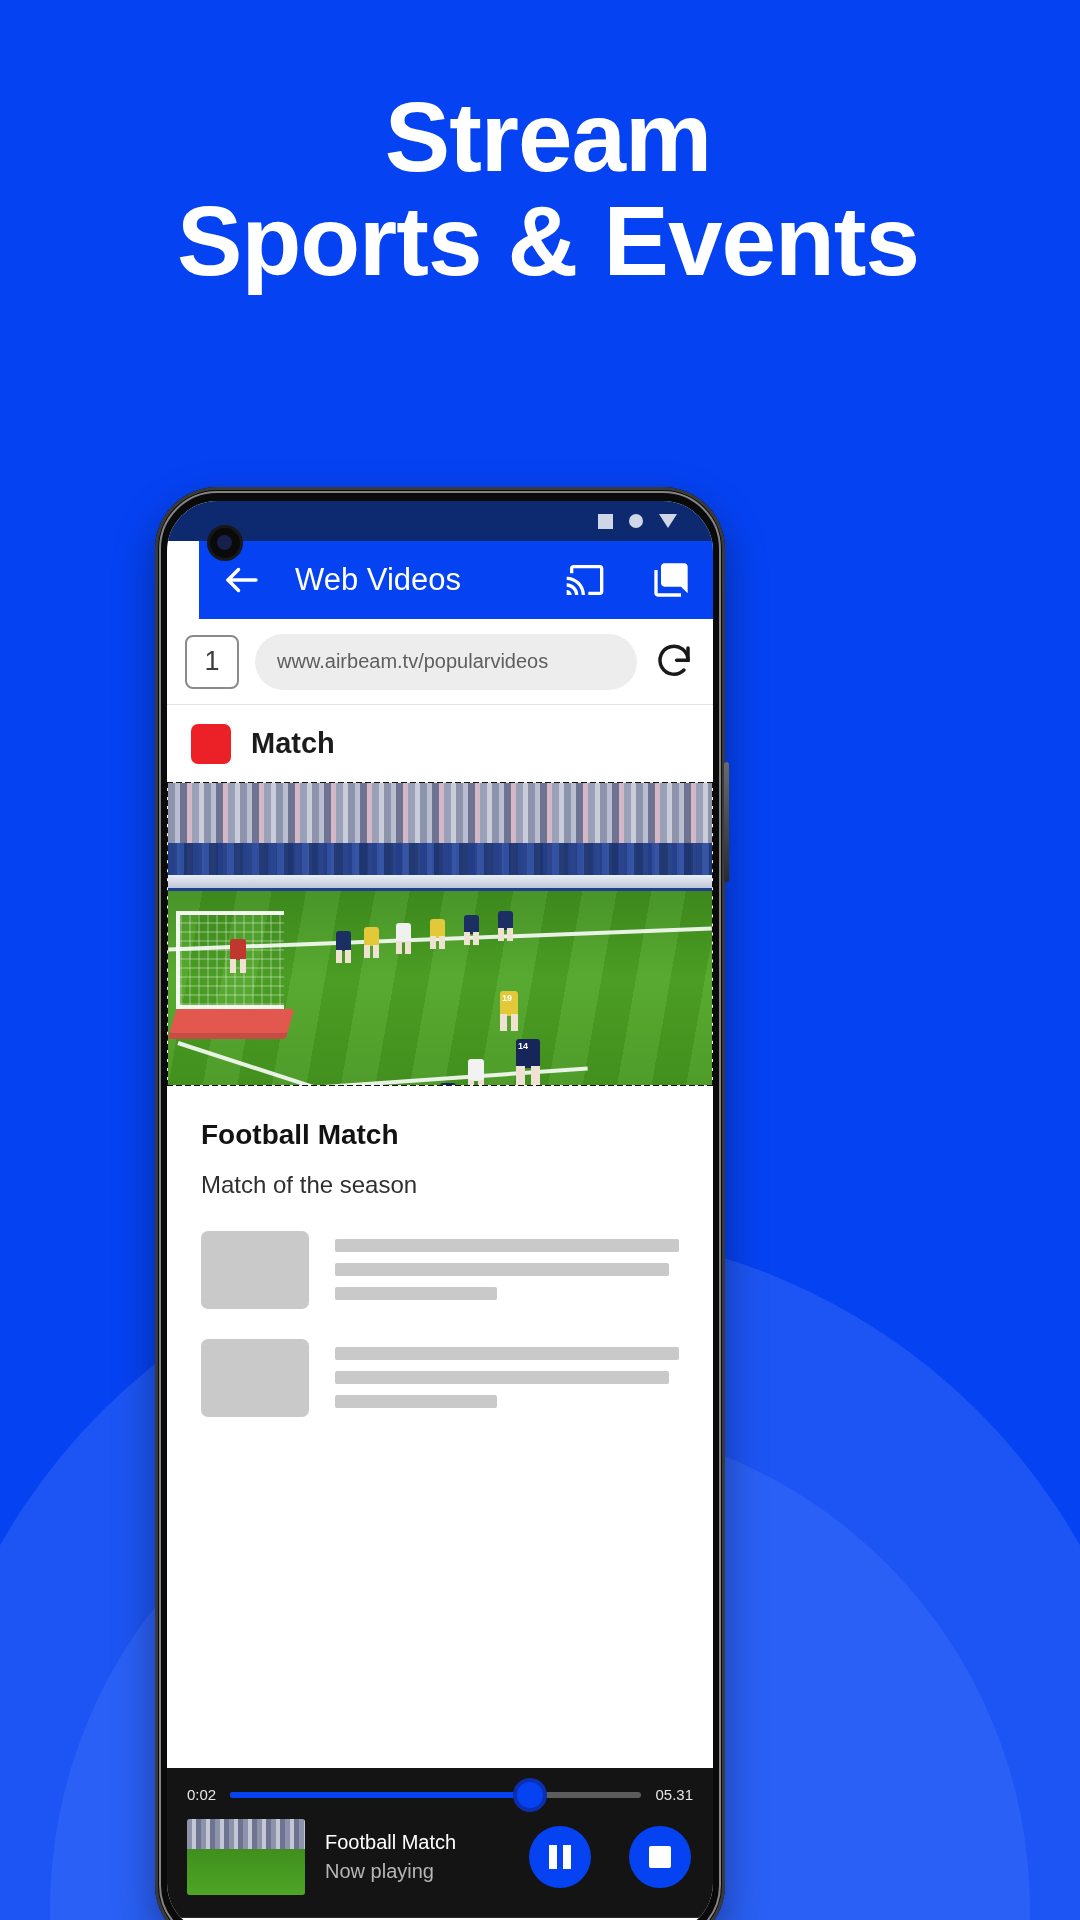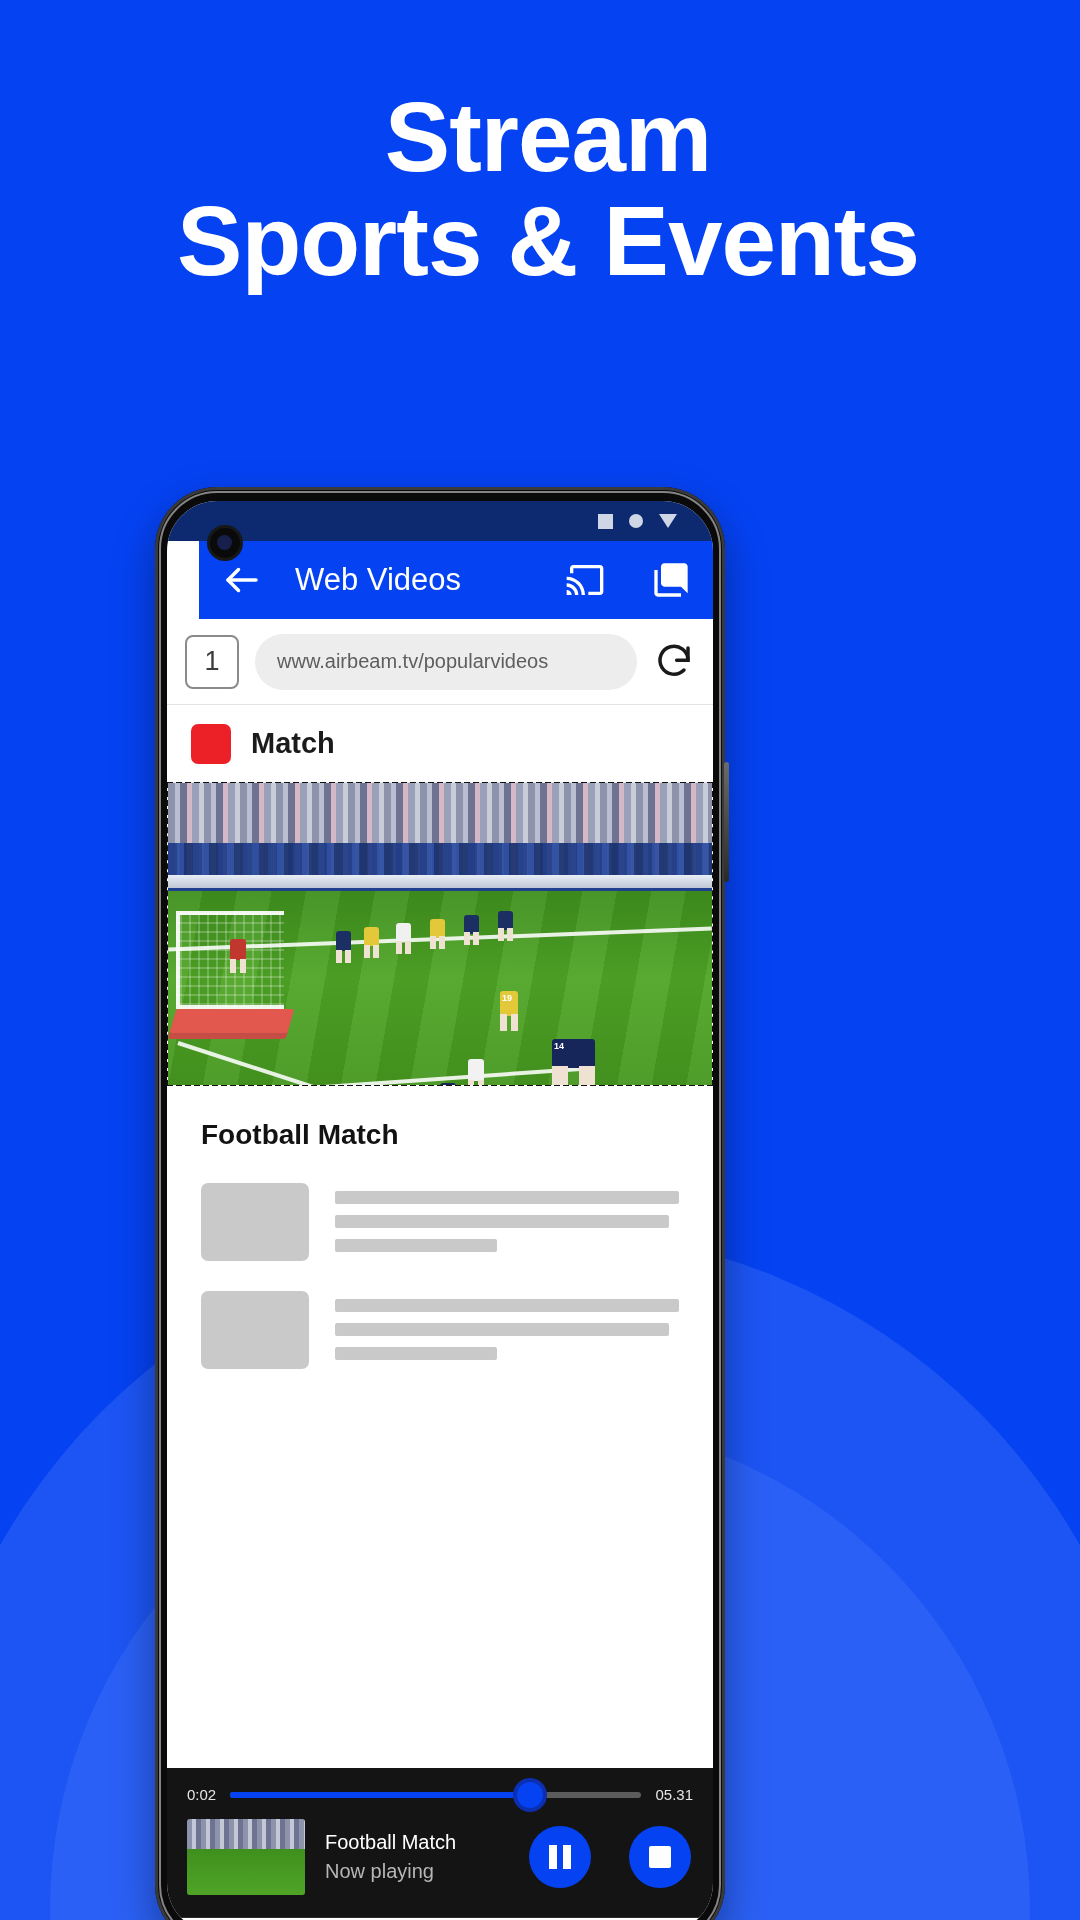--- a/index.html
+++ b/index.html
@@ -332,40 +332,41 @@
             <div class="lg"></div>
             <div class="lg r"></div>
         </div>
         <div class="player" style="left:332px;top:100px;width:18px;height:40px;">
           <div class="b" style="background:#e3c93a;">
               <span class="num">19</span>
             </div>
             <div class="lg"></div>
             <div class="lg r"></div>
         </div>
-        <div class="player" style="left:384px;top:148px;width:43px;height:46px;">
+        <div class="player" style="left:348px;top:148px;width:24px;height:46px;">
           <div class="b" style="background:#17265a;">
               <span class="num">14</span>
             </div>
             <div class="lg"></div>
             <div class="lg r"></div>
         </div>
         <div class="player" style="left:300px;top:168px;width:16px;height:36px;">
           <div class="b" style="background:#f2f2f2;"></div>
             <div class="lg"></div>
             <div class="lg r"></div>
         </div>
         <div class="player" style="left:272px;top:192px;width:16px;height:34px;">
           <div class="b" style="background:#17265a;"></div>
         </div>
       </div>
     </div>
 
     <div class="info">
       <div class="vtitle">Football Match</div>
+      <div class="vsub">Match of the season</div>
     </div>
 
     <div class="skel-list">
       <div class="skel-row">
         <div class="skel-thumb"></div>
         <div class="skel-lines">
           <div class="skel-line" style="width:100%"></div>
           <div class="skel-line" style="width:97%"></div>
           <div class="skel-line" style="width:47%"></div>
         </div>

